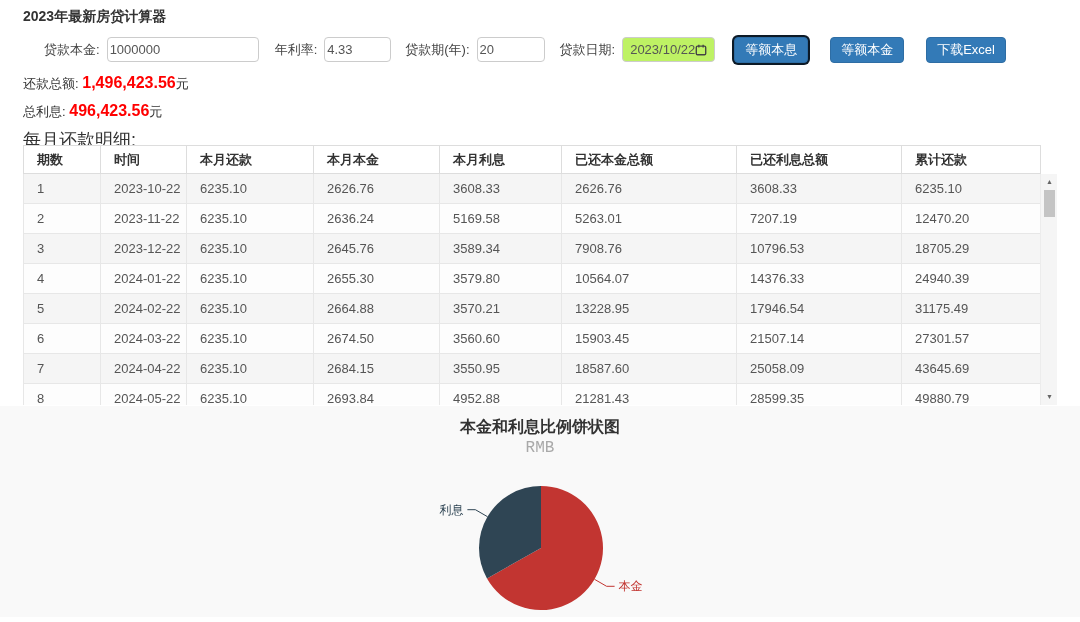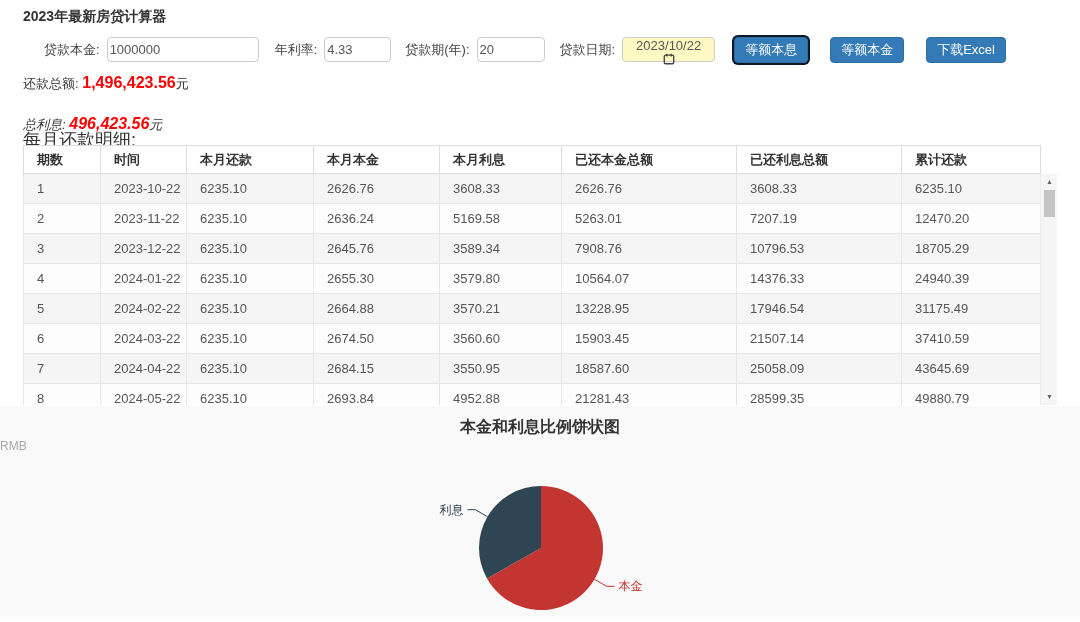--- a/index.html
+++ b/index.html
@@ -20,35 +20,35 @@
     height:25px; border:1px solid #ccc; border-radius:4px;
     padding:2px 2px; font-size:13px; color:#555;
     font-family:"Liberation Sans","DejaVu Sans",sans-serif; background:#fff;
   }
   .w-principal { width:152px; margin-right:16px; }
   .w-rate { width:67px; margin-right:14px; }
   .w-years { width:68px; margin-right:15px; }
   .date-input {
     width:93px; height:25px; border:1px solid #ccc; border-radius:4px;
     display:flex; align-items:center; justify-content:space-between;
-    padding:0 7px; font-size:13px; color:#555; margin-right:19px; background:#fef9c3; cursor:default;flex-direction:column;
+    padding:0 7px; font-size:13px; color:#555; margin-right:19px; background:#bef264; cursor:default;
   }
   .btn {
     height:26px; padding:0 10px; margin-right:22px;
     background:#337ab7; border:1px solid #2e6da4; border-radius:4px;
     color:#fff; font-size:13px; cursor:pointer;
     font-family:"Liberation Sans","DejaVu Sans",sans-serif;
   }
   .btn.active { box-shadow:0 0 0 2px #0c1a27; }
 
   
   .summary-line { position:absolute; left:23px; font-size:13px; color:#333; }
   .summary-line .num { font-size:16px; font-weight:bold; }
   .line-total { top:74px; }
-  .line-interest { top:115px;font-style:italic; }
+  .line-interest { top:102px; }
 
   .table-caption { position:absolute; left:23px; top:128px; font-size:18px; color:#333; }
 
   
   .table-area { position:absolute; left:23px; top:145px; width:1034px; height:260px; overflow:hidden; }
   table.repay { border-collapse:collapse; table-layout:fixed; width:1017px; }
   table.repay th {
     height:28px; text-align:left; padding-left:13px; font-size:13px; font-weight:bold;
     color:#333; background:#fff; border:1px solid #ddd;
   }
@@ -62,21 +62,21 @@
   
   .scrollbar { position:absolute; right:0; top:29px; width:17px; height:231px; background:#f5f5f5; border-left:1px solid #ececec; }
   .scroll-arrow { position:absolute; left:0; width:17px; height:12px; text-align:center; font-size:7px; line-height:12px; color:#666; cursor:pointer; }
   .arrow-up { top:2px; }
   .arrow-down { bottom:2px; }
   .scroll-thumb { position:absolute; left:3px; top:16px; width:11px; height:27px; background:#c4c4c4; cursor:pointer; }
 
   
   .chart-section { position:absolute; left:0; top:406px; width:1080px; height:211px; background:#f9f9f9; }
   .chart-title { position:absolute; top:11px; width:100%; text-align:center; font-size:16px; font-weight:bold; color:#333; }
-  .chart-subtitle { position:absolute; top:33px; width:100%; text-align:left; font-size:12px; color:#aab; color:#a9a9a9; }
+  .chart-subtitle { position:absolute; top:33px; width:100%; text-align:center; font-size:16px; color:#aab; color:#a9a9a9;font-family:Liberation Mono, monospace; }
   svg.pie { position:absolute; left:0; top:0; width:1080px; height:211px; }
 
   .cal-icon { display:inline-block; width:12px; height:12px; position:relative; }
   .cal-icon svg { display:block; }
 </style>
 </head>
 <body>
 
 <div class="page-title">2023年最新房贷计算器</div>
 
@@ -190,21 +190,21 @@
           <td>31175.49</td>
         </tr>
         <tr>
           <td>6</td>
           <td>2024-03-22</td>
           <td>6235.10</td>
           <td>2674.50</td>
           <td>3560.60</td>
           <td>15903.45</td>
           <td>21507.14</td>
-          <td>37410.59</td>
+          <td>27301.57</td>
         </tr>
         <tr>
           <td>7</td>
           <td>2024-04-22</td>
           <td>6235.10</td>
           <td>2684.15</td>
           <td>3550.95</td>
           <td>18587.60</td>
           <td>25058.09</td>
           <td>43645.69</td>

